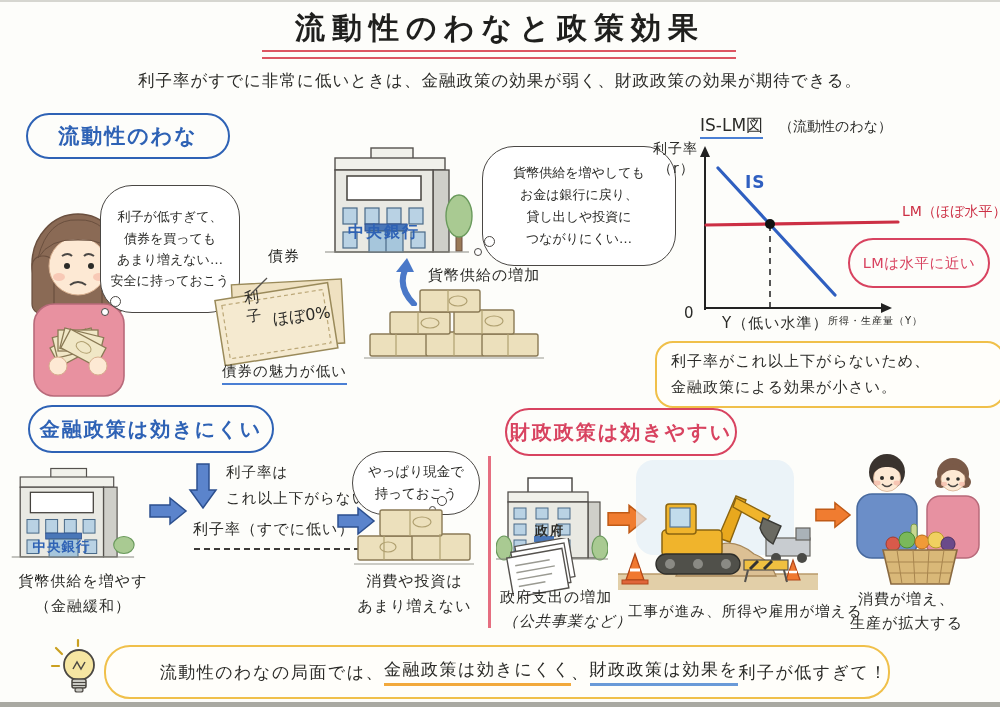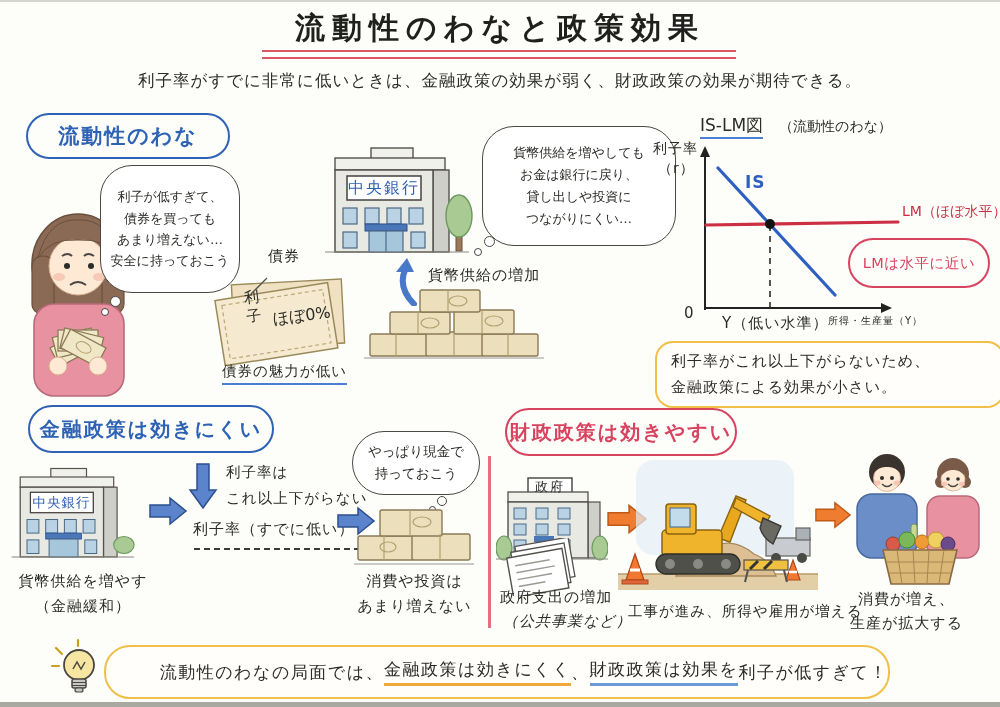--- a/index.html
+++ b/index.html
@@ -11,32 +11,32 @@
   .page-title{left:0;top:8px;width:1000px;text-align:center;font-size:30px;font-weight:bold;
               letter-spacing:7px;color:#1f1f1d;}
   .title-underline{left:262px;top:50px;width:474px;height:5px;border-top:2px solid #dd5663;
                    border-bottom:2px solid #dd5663;}
   .subtitle{left:0;top:70px;width:1000px;text-align:center;font-size:16.5px;letter-spacing:1px;}
   .sec-cloud{border-radius:30px;background:#fdfdfa;display:flex;align-items:center;justify-content:center;
              font-weight:bold;letter-spacing:2px;}
   .blue-cloud{border:2.5px solid #2e62b5;color:#2e62b5;}
   .red-cloud{border:2.5px solid #d84360;color:#d84360;}
   .bubble{border:1.8px solid #4a4744;border-radius:32px;background:#fff;
-          display:flex;align-items:center;justify-content:center;text-align:center;}
+          display:flex;align-items:center;justify-content:center;text-align:center;margin-top:20px;}
   .ml{white-space:pre-line;}
   .dot{border:1.6px solid #4a4744;border-radius:50%;background:#fff;}
   .cap{font-size:15px;letter-spacing:1px;}
   .cap-c{text-align:center;}
   .ul-blue{border-bottom:2.5px solid #4a7fd4;padding-bottom:2px;}
   .dashes{border-top:2.5px dashed #3c3a37;}
   .note-cloud{border:2.5px solid #f0c04a;border-radius:18px;background:#fffefa;
               font-size:15px;line-height:1.7;letter-spacing:1px;display:flex;align-items:center;}
   .chart-label{font-size:14px;letter-spacing:1px;}
   .sign-text{position:absolute;display:flex;align-items:center;justify-content:center;
-             font-weight:normal;color:#2e62b5;}
+             font-weight:bold;color:#2e62b5;margin-top:44px;}
   .divider{width:2.5px;background:#e56e80;}
   .summary-box{border:2.5px solid #f0c04a;border-radius:26px;background:#fffefa;
                display:flex;align-items:center;justify-content:center;font-size:17px;letter-spacing:1.5px;}
   .ulo{border-bottom:3px solid #f2a93c;padding-bottom:2px;}
   .ulb{border-bottom:3px solid #6a9ad8;padding-bottom:2px;}
   svg{display:block;}
 </style>
 </head>
 <body>
 

